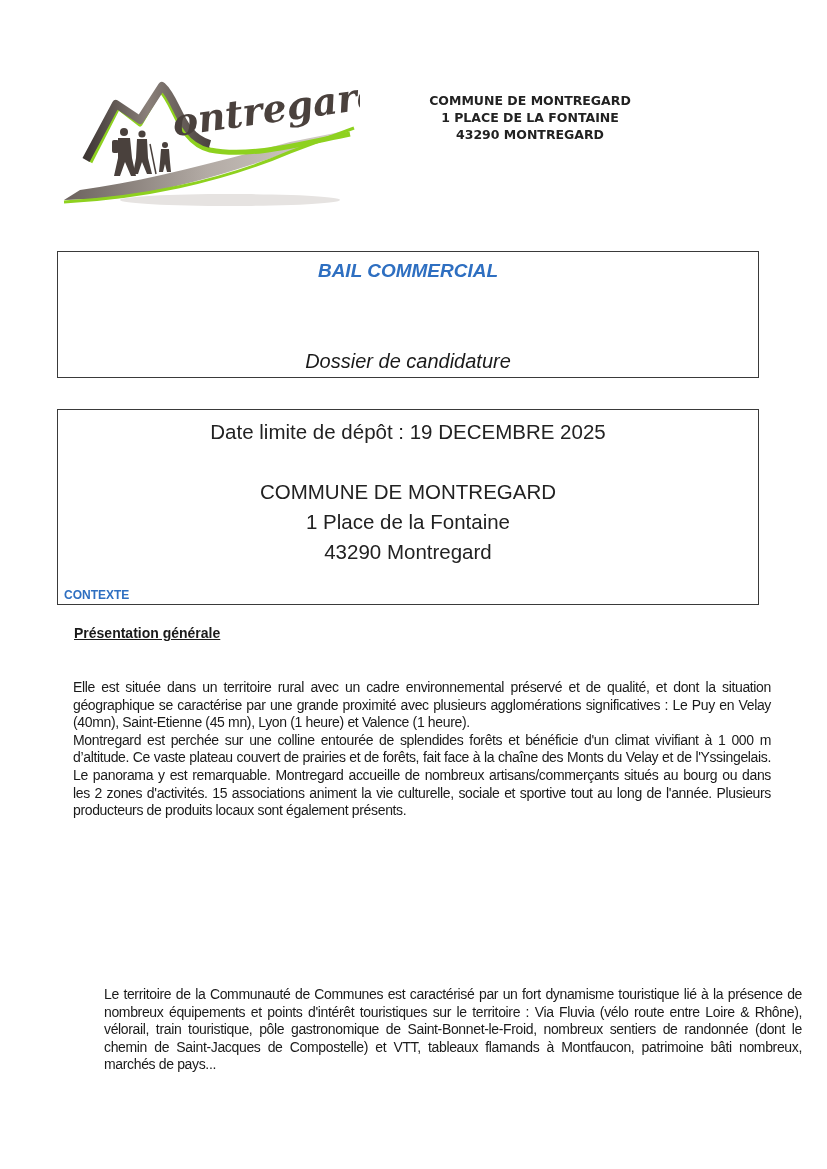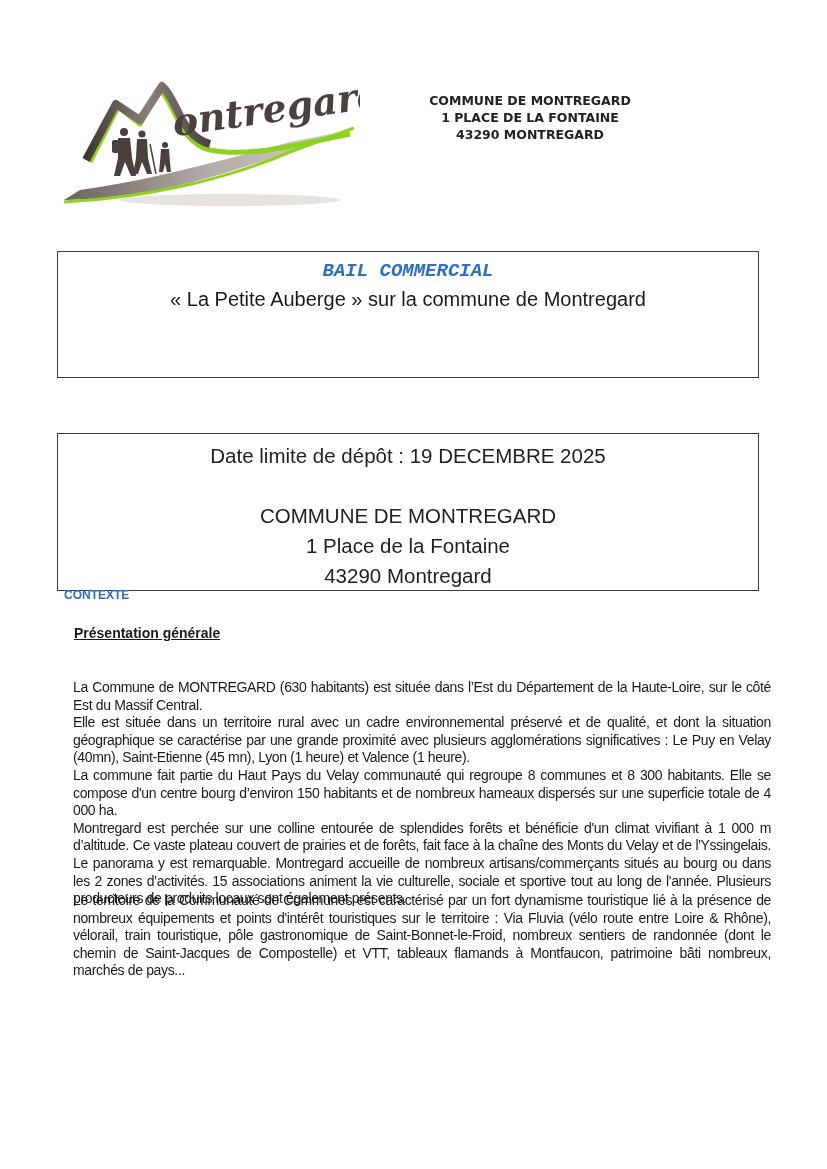--- a/index.html
+++ b/index.html
@@ -8,38 +8,38 @@
 
     
     .logo { position: absolute; left: 60px; top: 72px; width: 300px; height: 140px; }
     .contact { position: absolute; left: 400px; top: 92px; width: 260px; text-align: center; font-family: "DejaVu Sans", sans-serif; font-weight: bold; font-size: 12.5px; line-height: 17px; color: #222; }
     .contact .gap { height: 12px; }
     .contact a { color: #2a56c6; text-decoration: underline; }
 
     
     .box { position: absolute; left: 57px; width: 702px; border: 1px solid #3a3a3a; box-sizing: border-box; text-align: center; font-family: "Liberation Sans", sans-serif; }
     .box1 { top: 251px; height: 127px; }
-    .box2 { top: 433px; height: 158px; }
-    .b1-title { position: absolute; left: 0; right: 0; top: 8px; font-size: 19px; font-weight: bold; font-style: italic; color: #2e6fc1; font-family: Liberation Mono, monospace; }
+    .box2 { top: 409px; height: 196px; }
+    .b1-title { position: absolute; left: 0; right: 0; top: 8px; font-size: 19px; font-weight: bold; font-style: italic; color: #2e6fc1; }
     .b1-sub { position: absolute; left: 0; right: 0; top: 36px; font-size: 20px; color: #1a1a1a; }
     .b1-dossier { position: absolute; left: 0; right: 0; top: 98px; font-size: 20px; font-style: italic; color: #1a1a1a; }
     .b2-line { position: absolute; left: 0; right: 0; font-size: 20.5px; color: #222; }
     .b2-date { top: 10px; }
     .b2-l1 { top: 70px; }
     .b2-l2 { top: 100px; }
     .b2-l3 { top: 130px; }
 
     
     .section-title { position: absolute; left: 64px; top: 588px; font-size: 12px; font-weight: bold; color: #2e6fc1; }
     .subsection-title { position: absolute; left: 74px; top: 625px; font-size: 14px; font-weight: bold; text-decoration: underline; color: #1a1a1a; }
 
     .para { position: absolute; left: 73px; width: 698px; font-family: "Liberation Sans", sans-serif; font-size: 14px; line-height: 17.6px; color: #1a1a1a; text-align: justify; letter-spacing: -0.35px; }
     .para p { margin: 0; }
     .para1 { top: 679px; }
-    .para2 { top: 892px; }
+    .para2 { top: 986px; margin-left: 31px; }
   </style>
 </head>
 <body>
 
 <div class="page">
 
   <div class="logo">
     <svg width="300" height="140" viewBox="0 0 300 140">
       <defs>
         <linearGradient id="rib" x1="0" y1="0" x2="1" y2="0">
@@ -79,37 +79,35 @@
 
   <div class="contact">
     <div>COMMUNE DE MONTREGARD</div>
     <div>1 PLACE DE LA FONTAINE</div>
     <div>43290 MONTREGARD</div>
     <div class="gap"></div>
   </div>
 
   <div class="box box1">
     <div class="b1-title">BAIL COMMERCIAL</div>
-    <div class="b1-sub">« La Petite Auberge » sur la commune de Montregard</div>
+    <div class="b1-dossier">Dossier de candidature</div>
   </div>
 
   <div class="box box2">
     <div class="b2-line b2-date">Date limite de dépôt : 19 DECEMBRE 2025</div>
     <div class="b2-line b2-l1">COMMUNE DE MONTREGARD</div>
     <div class="b2-line b2-l2">1 Place de la Fontaine</div>
     <div class="b2-line b2-l3">43290 Montregard</div>
   </div>
 
   <div class="section-title">CONTEXTE</div>
   <div class="subsection-title">Présentation générale</div>
 
   <div class="para para1">
-    <p>La Commune de MONTREGARD (630 habitants) est située dans l’Est du Département de la Haute-Loire, sur le côté Est du Massif Central.</p>
     <p>Elle est située dans un territoire rural avec un cadre environnemental préservé et de qualité, et dont la situation géographique se caractérise par une grande proximité avec plusieurs agglomérations significatives : Le Puy en Velay (40mn), Saint-Etienne (45 mn), Lyon (1 heure) et Valence (1 heure).</p>
-    <p>La commune fait partie du Haut Pays du Velay communauté qui regroupe 8 communes et 8 300 habitants. Elle se compose d'un centre bourg d’environ 150 habitants et de nombreux hameaux dispersés sur une superficie totale de 4 000 ha.</p>
     <p>Montregard est perchée sur une colline entourée de splendides forêts et bénéficie d'un climat vivifiant à 1 000 m d’altitude. Ce vaste plateau couvert de prairies et de forêts, fait face à la chaîne des Monts du Velay et de l'Yssingelais. Le panorama y est remarquable. Montregard accueille de nombreux artisans/commerçants situés au bourg ou dans les 2 zones d'activités. 15 associations animent la vie culturelle, sociale et sportive tout au long de l'année. Plusieurs producteurs de produits locaux sont également présents.</p>
   </div>
 
   <div class="para para2">
     <p>Le territoire de la Communauté de Communes est caractérisé par un fort dynamisme touristique lié à la présence de nombreux équipements et points d'intérêt touristiques sur le territoire : Via Fluvia (vélo route entre Loire &amp; Rhône), vélorail, train touristique, pôle gastronomique de Saint-Bonnet-le-Froid, nombreux sentiers de randonnée (dont le chemin de Saint-Jacques de Compostelle) et VTT, tableaux flamands à Montfaucon, patrimoine bâti nombreux, marchés de pays...</p>
   </div>
 
 </div>
 
 </body></html>

